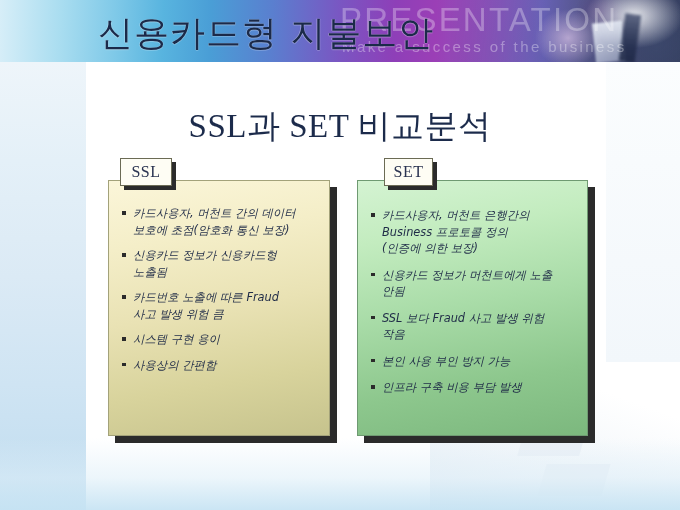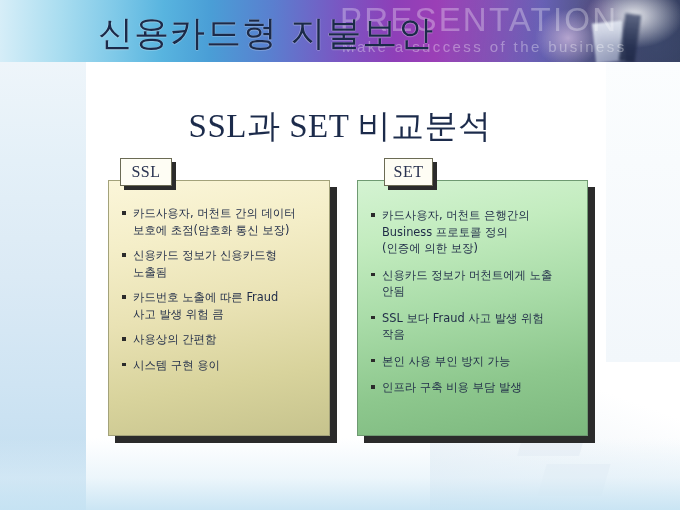--- a/index.html
+++ b/index.html
@@ -201,20 +201,21 @@
   .tab-set { left: 372px; top: 158px; width: 49px; height: 28px; }
 
   .bullet-list {
     position: absolute;
     left: 0; top: 0;
     width: 100%;
     box-sizing: border-box;
     padding: 24px 10px 0 12px;
     margin: 0;
     list-style: none;
+    font-style: italic;
   }
   .bullet-item {
     position: relative;
     padding-left: 12px;
     margin-bottom: 9px;
     color: #1f2b47;
     font-family: "DejaVu Sans", "Liberation Sans", sans-serif;
     font-size: 11.4px;
     line-height: 16.5px;
     white-space: pre-line;
@@ -257,22 +258,22 @@
   <div class="box-tab tab-ssl">SSL</div>
 
   <div class="box box-ssl">
     <ul class="bullet-list">
       <li class="bullet-item">카드사용자, 머천트 간의 데이터
 보호에 초점(암호화 통신 보장)</li>
       <li class="bullet-item">신용카드 정보가 신용카드형
 노출됨</li>
       <li class="bullet-item">카드번호 노출에 따른 Fraud
 사고 발생 위험 큼</li>
+      <li class="bullet-item">시스템 구현 용이</li>
       <li class="bullet-item">사용상의  간편함</li>
-      <li class="bullet-item">시스템 구현 용이</li>
     </ul>
   </div>
 
   <div class="box-tab tab-set">SET</div>
 
   <div class="box box-set">
     <ul class="bullet-list">
       <li class="bullet-item">카드사용자,  머천트 은행간의
 Business 프로토콜 정의
 (인증에 의한 보장)</li>

